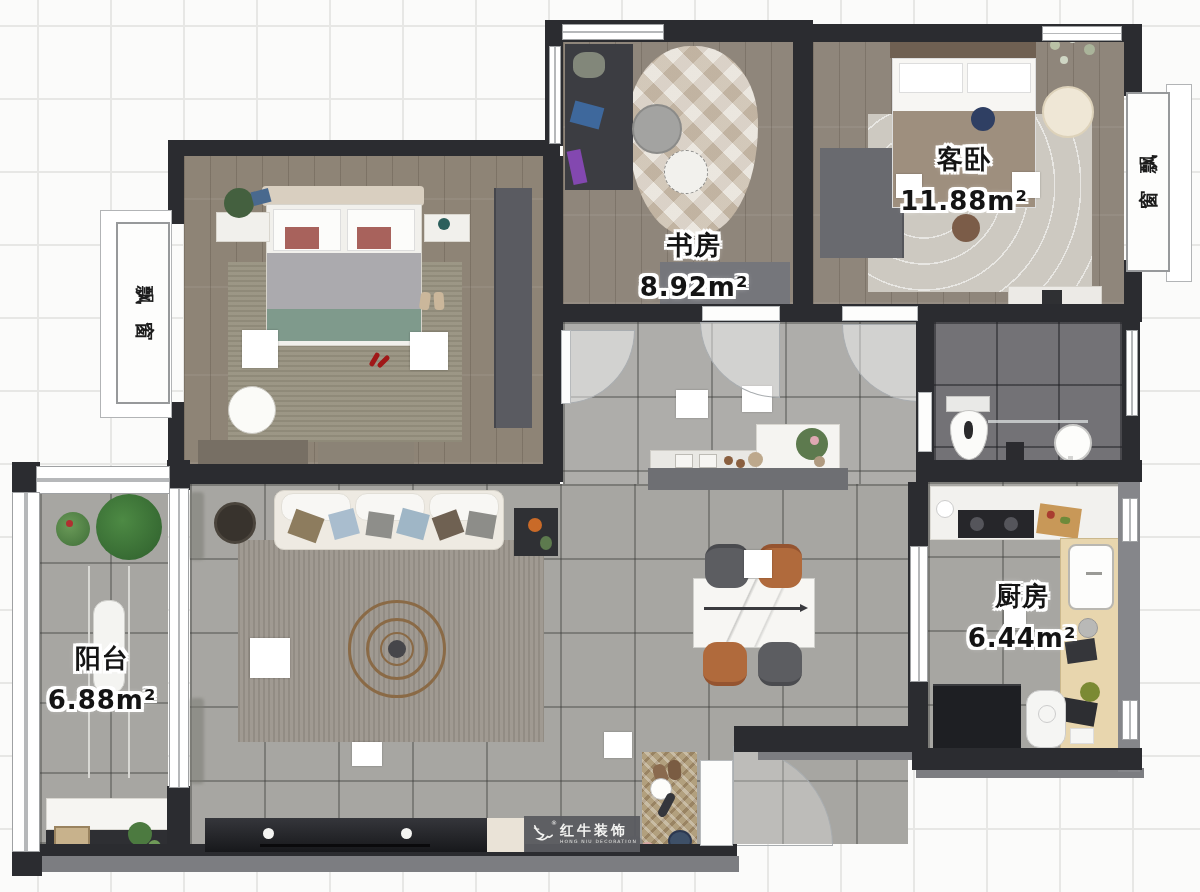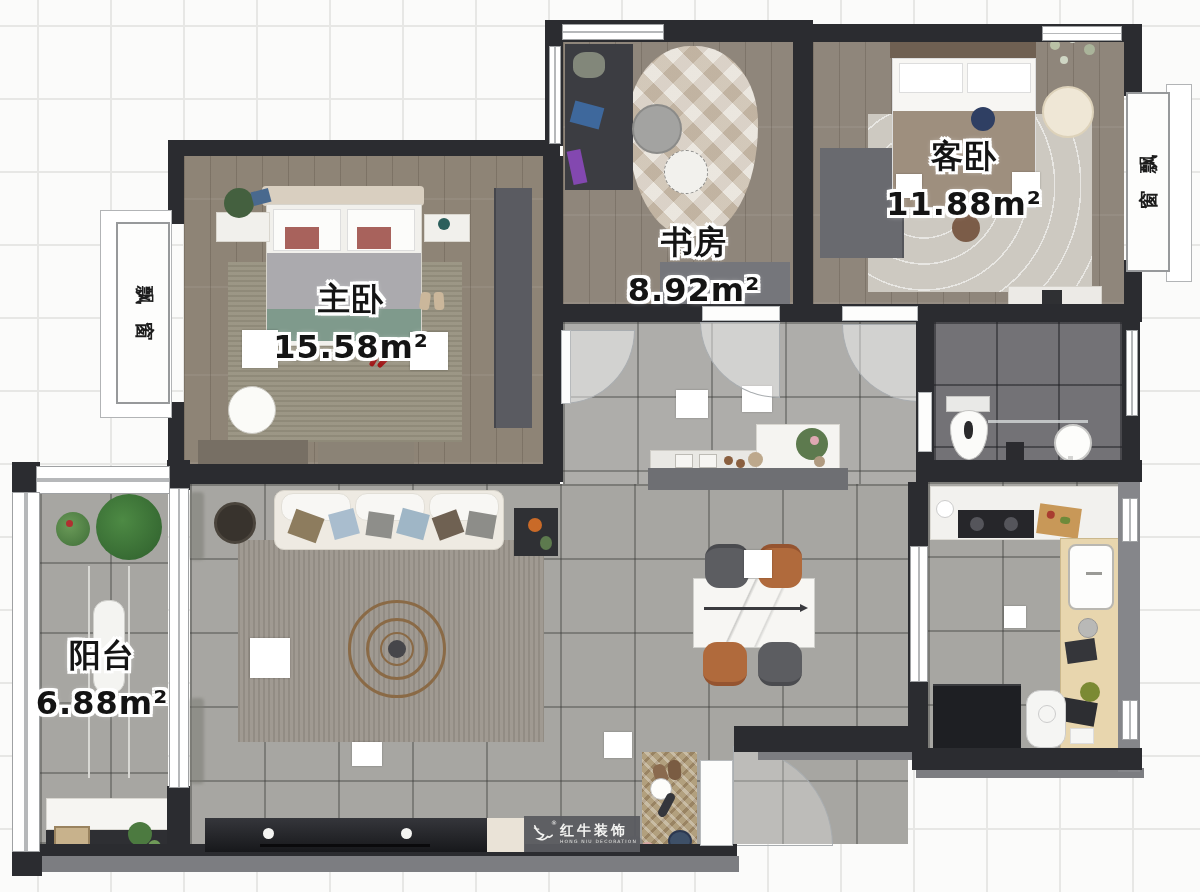--- a/index.html
+++ b/index.html
@@ -46,21 +46,21 @@
   .curtain{position:absolute;z-index:7;background:rgba(124,123,116,.55);filter:blur(1.5px);border-radius:4px;}
   
   .bay-frame{position:absolute;z-index:24;background:#fff;border:1px solid #b2b4b6;}
   .bay-box{position:absolute;z-index:25;background:#fdfdfc;border:2px solid #97999b;box-sizing:border-box;
      display:flex;align-items:center;justify-content:center;}
   .vlabel{display:flex;flex-direction:column;align-items:center;gap:10px;
      font-weight:700;font-size:19px;color:#1c1c1c;}
   
   .room-label{position:absolute;z-index:40;transform:translate(-50%,-50%);
      display:flex;flex-direction:column;align-items:center;gap:16px;}
-  .room-label .t{font-weight:800;font-size:32px;line-height:1;color:#141414;
+  .room-label .t{font-weight:800;font-size:26px;line-height:1;color:#141414;
      letter-spacing:1px;white-space:nowrap;
      text-shadow:-3px -3px 0 #fff,0 -3px 0 #fff,3px -3px 0 #fff,-3px 0 0 #fff,
        3px 0 0 #fff,-3px 3px 0 #fff,0 3px 0 #fff,3px 3px 0 #fff,0 0 6px #fff;}
   
   .wm{position:absolute;z-index:45;background:rgba(90,91,96,.95);
      display:flex;align-items:center;gap:6px;padding:3px 8px;box-sizing:border-box;}
   .wm .cn{color:#f2f2f0;font-weight:700;font-size:14px;letter-spacing:3px;line-height:1.1;white-space:nowrap;}
   .wm .en{color:#e4e4e2;font-size:4.5px;letter-spacing:1.2px;line-height:1;white-space:nowrap;}
   .ring{position:absolute;border-radius:50%;border:3px solid #8a6a46;z-index:5;box-sizing:border-box;}
 </style>
@@ -306,31 +306,31 @@
   <div class="f circle" style="left:66px;top:520px;width:7px;height:7px;background:#b03030;"></div>
   <div class="f" style="left:88px;top:566px;width:2px;height:212px;background:#d8d8d4;"></div>
   <div class="f" style="left:128px;top:566px;width:2px;height:212px;background:#d8d8d4;"></div>
   <div class="f" style="left:93px;top:600px;width:30px;height:92px;background:#f4f4f1;border:1px solid #cfcfcb;border-radius:14px;"></div>
   <div class="f" style="left:46px;top:798px;width:122px;height:30px;background:#f6f5f2;border:1px solid #d9d7d1;z-index:8;"></div>
   <div class="f" style="left:46px;top:824px;width:122px;height:26px;background:#2e2f33;z-index:7;"></div>
   <div class="f" style="left:54px;top:826px;width:36px;height:26px;background:#c8b28c;border:2px solid #9a835f;box-sizing:border-box;z-index:9;"></div>
   <div class="f circle" style="left:128px;top:822px;width:24px;height:24px;background:#4c7a40;z-index:9;"></div>
   <div class="f circle" style="left:148px;top:840px;width:13px;height:13px;background:#6f9a58;z-index:9;"></div>
 
-  <div class="room-label" style="left:351px;top:323px;">
-    <div class="t">主卧</div>
-    <div class="t">15.58m²</div>
-  </div>
   <div class="room-label" style="left:694px;top:266px;">
     <div class="t">书房</div>
     <div class="t">8.92m²</div>
   </div>
   <div class="room-label" style="left:964px;top:180px;">
     <div class="t">客卧</div>
     <div class="t">11.88m²</div>
+  </div>
+  <div class="room-label" style="left:1022px;top:617px;">
+    <div class="t">厨房</div>
+    <div class="t">6.44m²</div>
   </div>
   <div class="room-label" style="left:102px;top:679px;">
     <div class="t">阳台</div>
     <div class="t">6.88m²</div>
   </div>
 
   <div class="wm" style="left:524px;top:816px;width:116px;height:36px;">
     <span style="display:inline-flex;position:relative;">
       <svg width="22" height="22" viewBox="0 0 24 24" fill="none">
         <path d="M3 3 C5 9 8 12 12.5 13 C11.5 15.7 9 17 6.8 17.2 C10.5 19 14.8 18 17 14.8 C18.8 15.8 20.8 15 22 13.4" stroke="#f2f2f0" stroke-width="1.8" stroke-linecap="round"></path>

